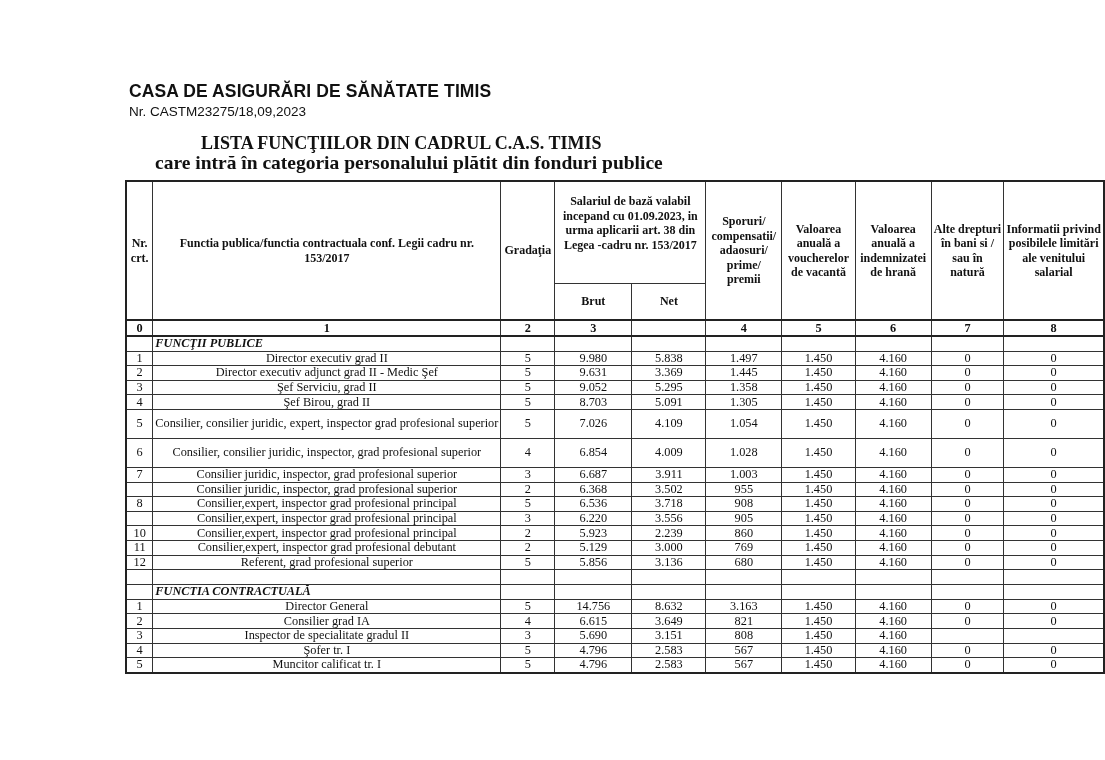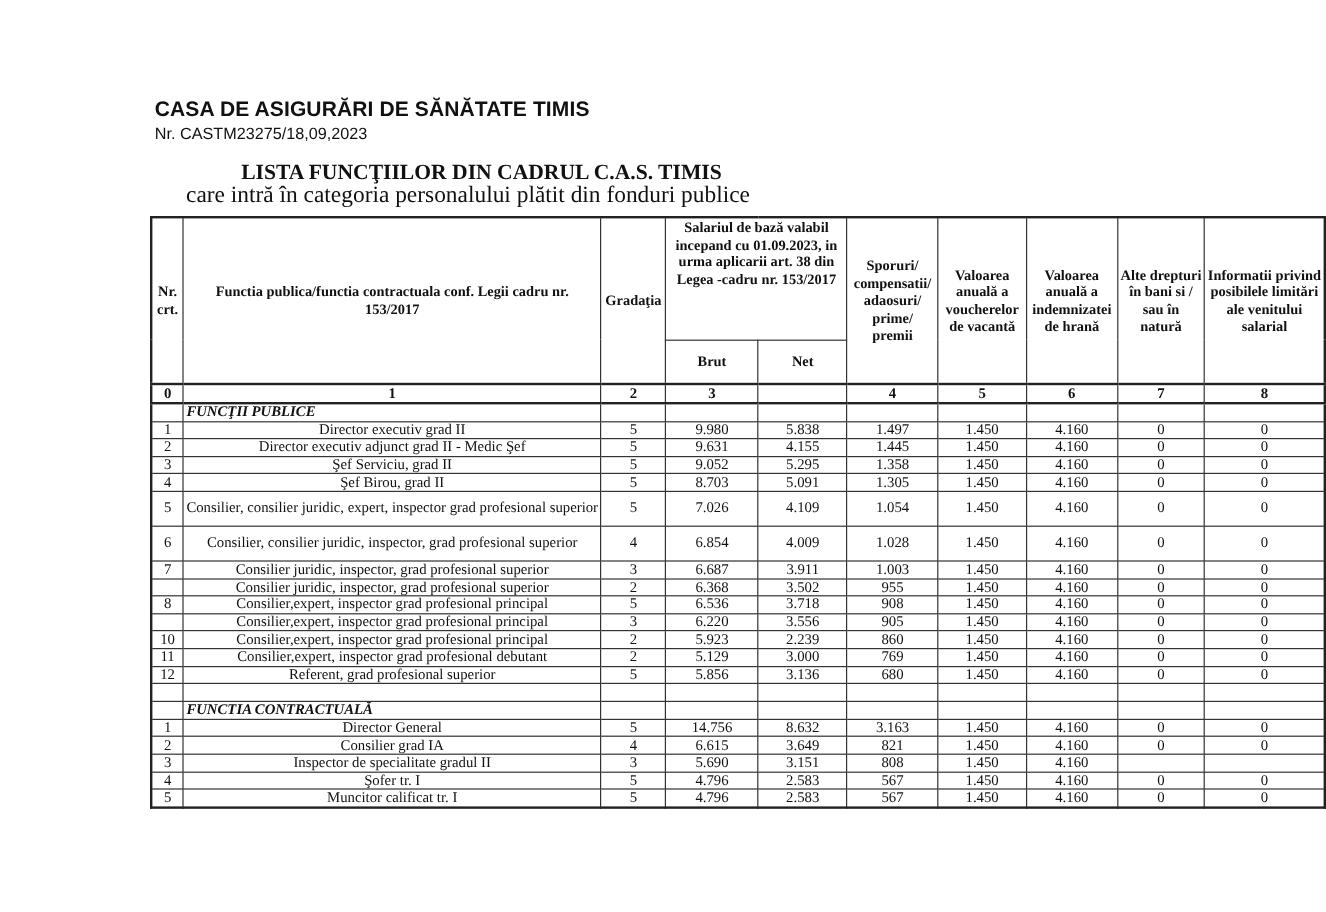--- a/index.html
+++ b/index.html
@@ -1,25 +1,25 @@
 <!DOCTYPE html>
 <html><head>
   <meta charset="utf-8">
   <style>
     html, body { margin: 0; padding: 0; background: #ffffff; }
     body { width: 1105px; height: 760px; position: relative; overflow: hidden; color: #111; }
     .org { position: absolute; left: 129px; top: 81px; font-family: "Liberation Sans", sans-serif; font-weight: bold; font-size: 17.5px; letter-spacing: 0.1px; }
     .nr { position: absolute; left: 129px; top: 104px; font-family: "Liberation Sans", sans-serif; font-weight: normal; font-size: 13.5px; }
     .title1 { position: absolute; left: 155px; top: 133px; font-family: "Liberation Serif", serif; font-weight: bold; font-size: 18px; margin-left: 46px; }
-    .title2 { position: absolute; left: 155px; top: 152px; font-family: "Liberation Serif", serif; font-weight: normal; font-size: 19.5px; }
+    .title2 { position: absolute; left: 155px; top: 152px; font-family: "Liberation Serif", serif; font-weight: bold; font-size: 19.5px; }
 
     table.grid { position: absolute; left: 125px; top: 180px; border-collapse: collapse; font-family: "Liberation Serif", serif; font-size: 12.3px; table-layout: fixed; border: 2px solid #222; }
     table.grid td, table.grid th { border: 1px solid #333; padding: 0 2px; line-height: 13px; overflow: hidden; white-space: nowrap; }
     table.grid th { font-weight: bold; font-size: 12px; text-align: center; vertical-align: middle; white-space: normal; line-height: 14.5px; }
-    table.grid th.sal { vertical-align: top; }
+    table.grid th.sal { vertical-align: top; padding-top: 12px; }
     table.grid th.sub { vertical-align: middle; }
     tr.idx td { font-weight: bold; text-align: center; height: 14px; border-top: 2px solid #222; border-bottom: 2px solid #222; }
     td.c { text-align: center; }
     td.l { text-align: center; }
     td.wrap { white-space: normal; line-height: 14px; }
     tr.row td { height: 13.6px; }
     tr.tall td { height: 28px; }
     tr.section td.sec { font-weight: bold; font-style: italic; text-align: left; }
     tr.blank td { height: 14px; }
   </style>
@@ -98,21 +98,21 @@
         <td class="c">1.450</td>
         <td class="c">4.160</td>
         <td class="c">0</td>
         <td class="c">0</td>
       </tr>
       <tr class="row">
         <td class="c">2</td>
         <td class="l">Director executiv adjunct grad II - Medic Şef</td>
         <td class="c">5</td>
         <td class="c">9.631</td>
-        <td class="c">4.155</td>
+        <td class="c">3.369</td>
         <td class="c">1.445</td>
         <td class="c">1.450</td>
         <td class="c">4.160</td>
         <td class="c">0</td>
         <td class="c">0</td>
       </tr>
       <tr class="row">
         <td class="c">3</td>
         <td class="l">Şef Serviciu, grad II</td>
         <td class="c">5</td>

